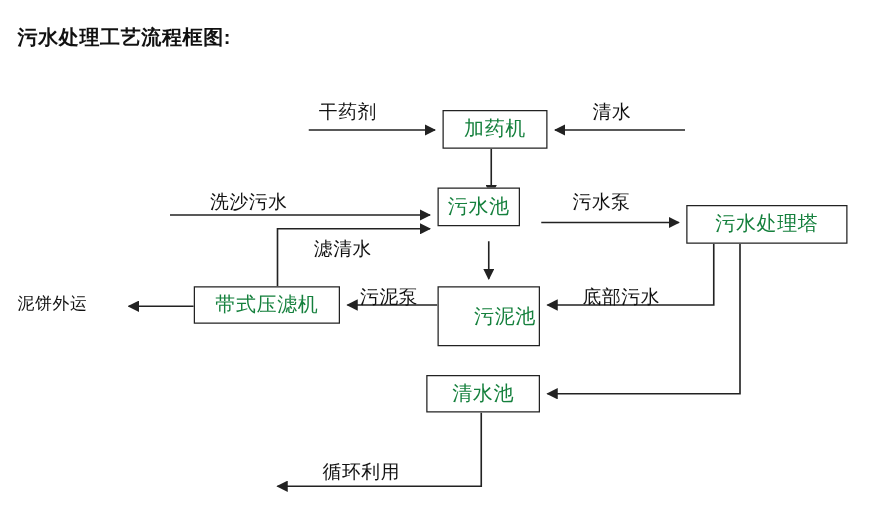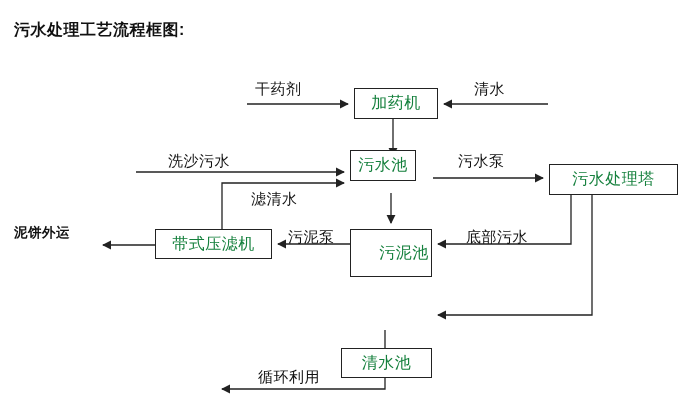--- a/index.html
+++ b/index.html
@@ -113,35 +113,35 @@
   </div>
 
   <div class="node" style="left:155px;top:229px;width:117px;height:30px;text-align:right;">
     <span>带式压滤机</span>
   </div>
 
   <div class="node" style="left:350px;top:229px;width:82px;height:48px;padding-left:26px;">
     <span>污泥池</span>
   </div>
 
-  <div class="node" style="left:341px;top:300px;width:91px;height:30px;margin-top:48px;">
+  <div class="node" style="left:341px;top:300px;width:91px;height:30px;">
     <span>清水池</span>
   </div>
 
   <div class="edge-label" style="left:255px;top:80px;">干药剂</div>
 
   <div class="edge-label" style="left:474px;top:80px;">清水</div>
 
   <div class="edge-label" style="left:168px;top:152px;">洗沙污水</div>
 
   <div class="edge-label" style="left:232px;top:190px;margin-left:19px;">滤清水</div>
 
   <div class="edge-label" style="left:458px;top:152px;">污水泵</div>
 
   <div class="edge-label" style="left:288px;top:228px;">污泥泵</div>
 
   <div class="edge-label" style="left:466px;top:228px;">底部污水</div>
 
   <div class="edge-label" style="left:258px;top:368px;">循环利用</div>
 
-  <div class="ext-label" style="left:14px;top:224px;font-weight:bold;">泥饼外运</div>
+  <div class="ext-label" style="left:14px;top:234px;">泥饼外运</div>
 
 </div>
 
 </body></html>

